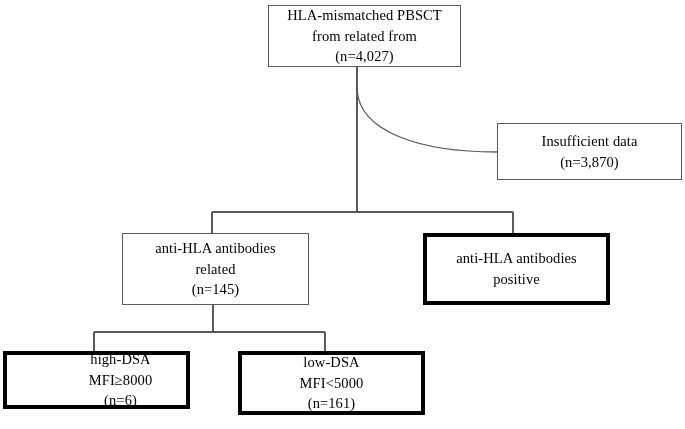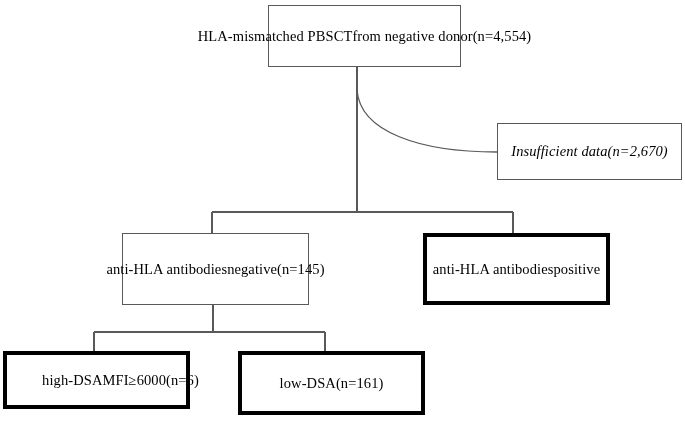--- a/index.html
+++ b/index.html
@@ -20,21 +20,21 @@
     left: 0;
     top: 0;
     width: 685px;
     height: 429px;
   }
   .node {
     position: absolute;
     box-sizing: border-box;
     background: #ffffff;
     display: flex;
-    flex-direction: row;
+    flex-direction: column;
     align-items: center;
     justify-content: center;
     text-align: center;
     color: #000000;
     font-size: 14.5px;
     line-height: 1.42;
     z-index: 2;
   }
   .node.thin {
     border: 1.3px solid #595959;
@@ -62,44 +62,45 @@
       <line x1="213" y1="305" x2="213" y2="332"></line>
       <line x1="94" y1="332" x2="325" y2="332"></line>
       <line x1="94" y1="332" x2="94" y2="351"></line>
       <line x1="325" y1="332" x2="325" y2="351"></line>
     </g>
     <path d="M 357 90 C 360 132, 420 152, 497 152" stroke="#595959" stroke-width="1.3" fill="none"></path>
   </svg>
 
   <div class="node thin" style="left:268px; top:5px; width:193px; height:62px;">
     <span class="ln">HLA-mismatched PBSCT</span>
-    <span class="ln">from negative donor</span>
-    <span class="ln">(n=4,554)</span>
+    <span class="ln">from related from</span>
+    <span class="ln">(n=4,027)</span>
   </div>
 
-  <div class="node thin" style="left:497px; top:123px; width:185px; height:57px;font-style:italic;">
+  <div class="node thin" style="left:497px; top:123px; width:185px; height:57px;">
     <span class="ln">Insufficient data</span>
-    <span class="ln">(n=2,670)</span>
+    <span class="ln">(n=3,870)</span>
   </div>
 
   <div class="node thin" style="left:122px; top:233px; width:187px; height:72px;">
     <span class="ln">anti-HLA antibodies</span>
-    <span class="ln">negative</span>
+    <span class="ln">related</span>
     <span class="ln">(n=145)</span>
   </div>
 
   <div class="node thick" style="left:423px; top:233px; width:187px; height:72px;">
     <span class="ln">anti-HLA antibodies</span>
     <span class="ln">positive</span>
   </div>
 
   <div class="node thick" style="left:3px; top:351px; width:187px; height:58px;padding-left:48px;">
     <span class="ln">high-DSA</span>
-    <span class="ln">MFI≥6000</span>
+    <span class="ln">MFI≥8000</span>
     <span class="ln">(n=6)</span>
   </div>
 
   <div class="node thick" style="left:238px; top:351px; width:187px; height:64px;">
     <span class="ln">low-DSA</span>
+    <span class="ln">MFI&lt;5000</span>
     <span class="ln">(n=161)</span>
   </div>
 
 </div>
 
 </body></html>

